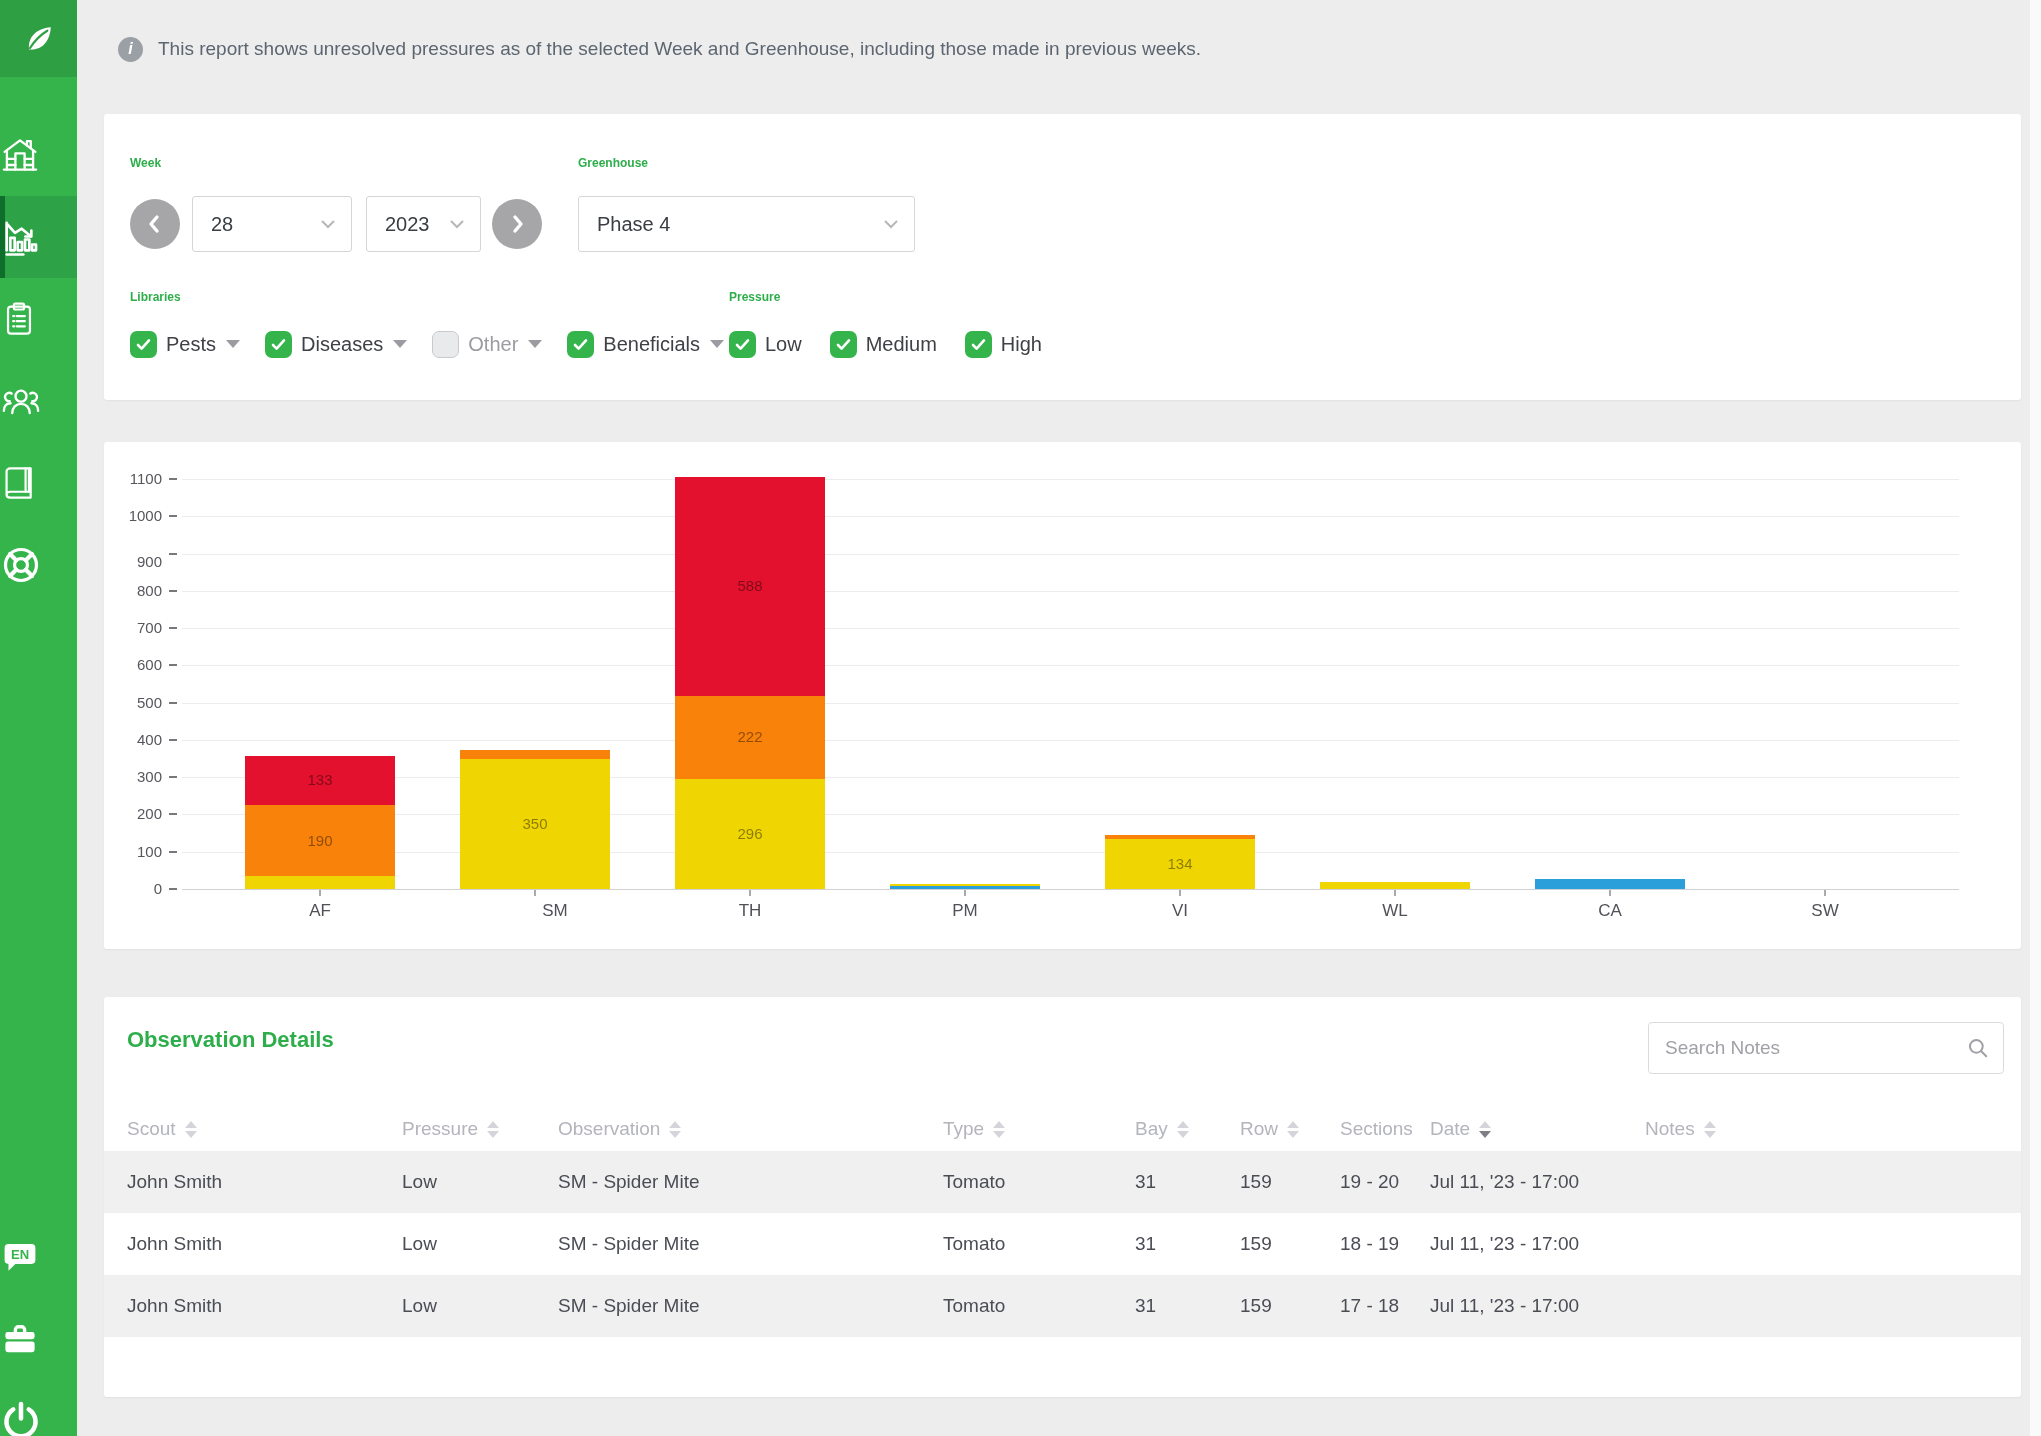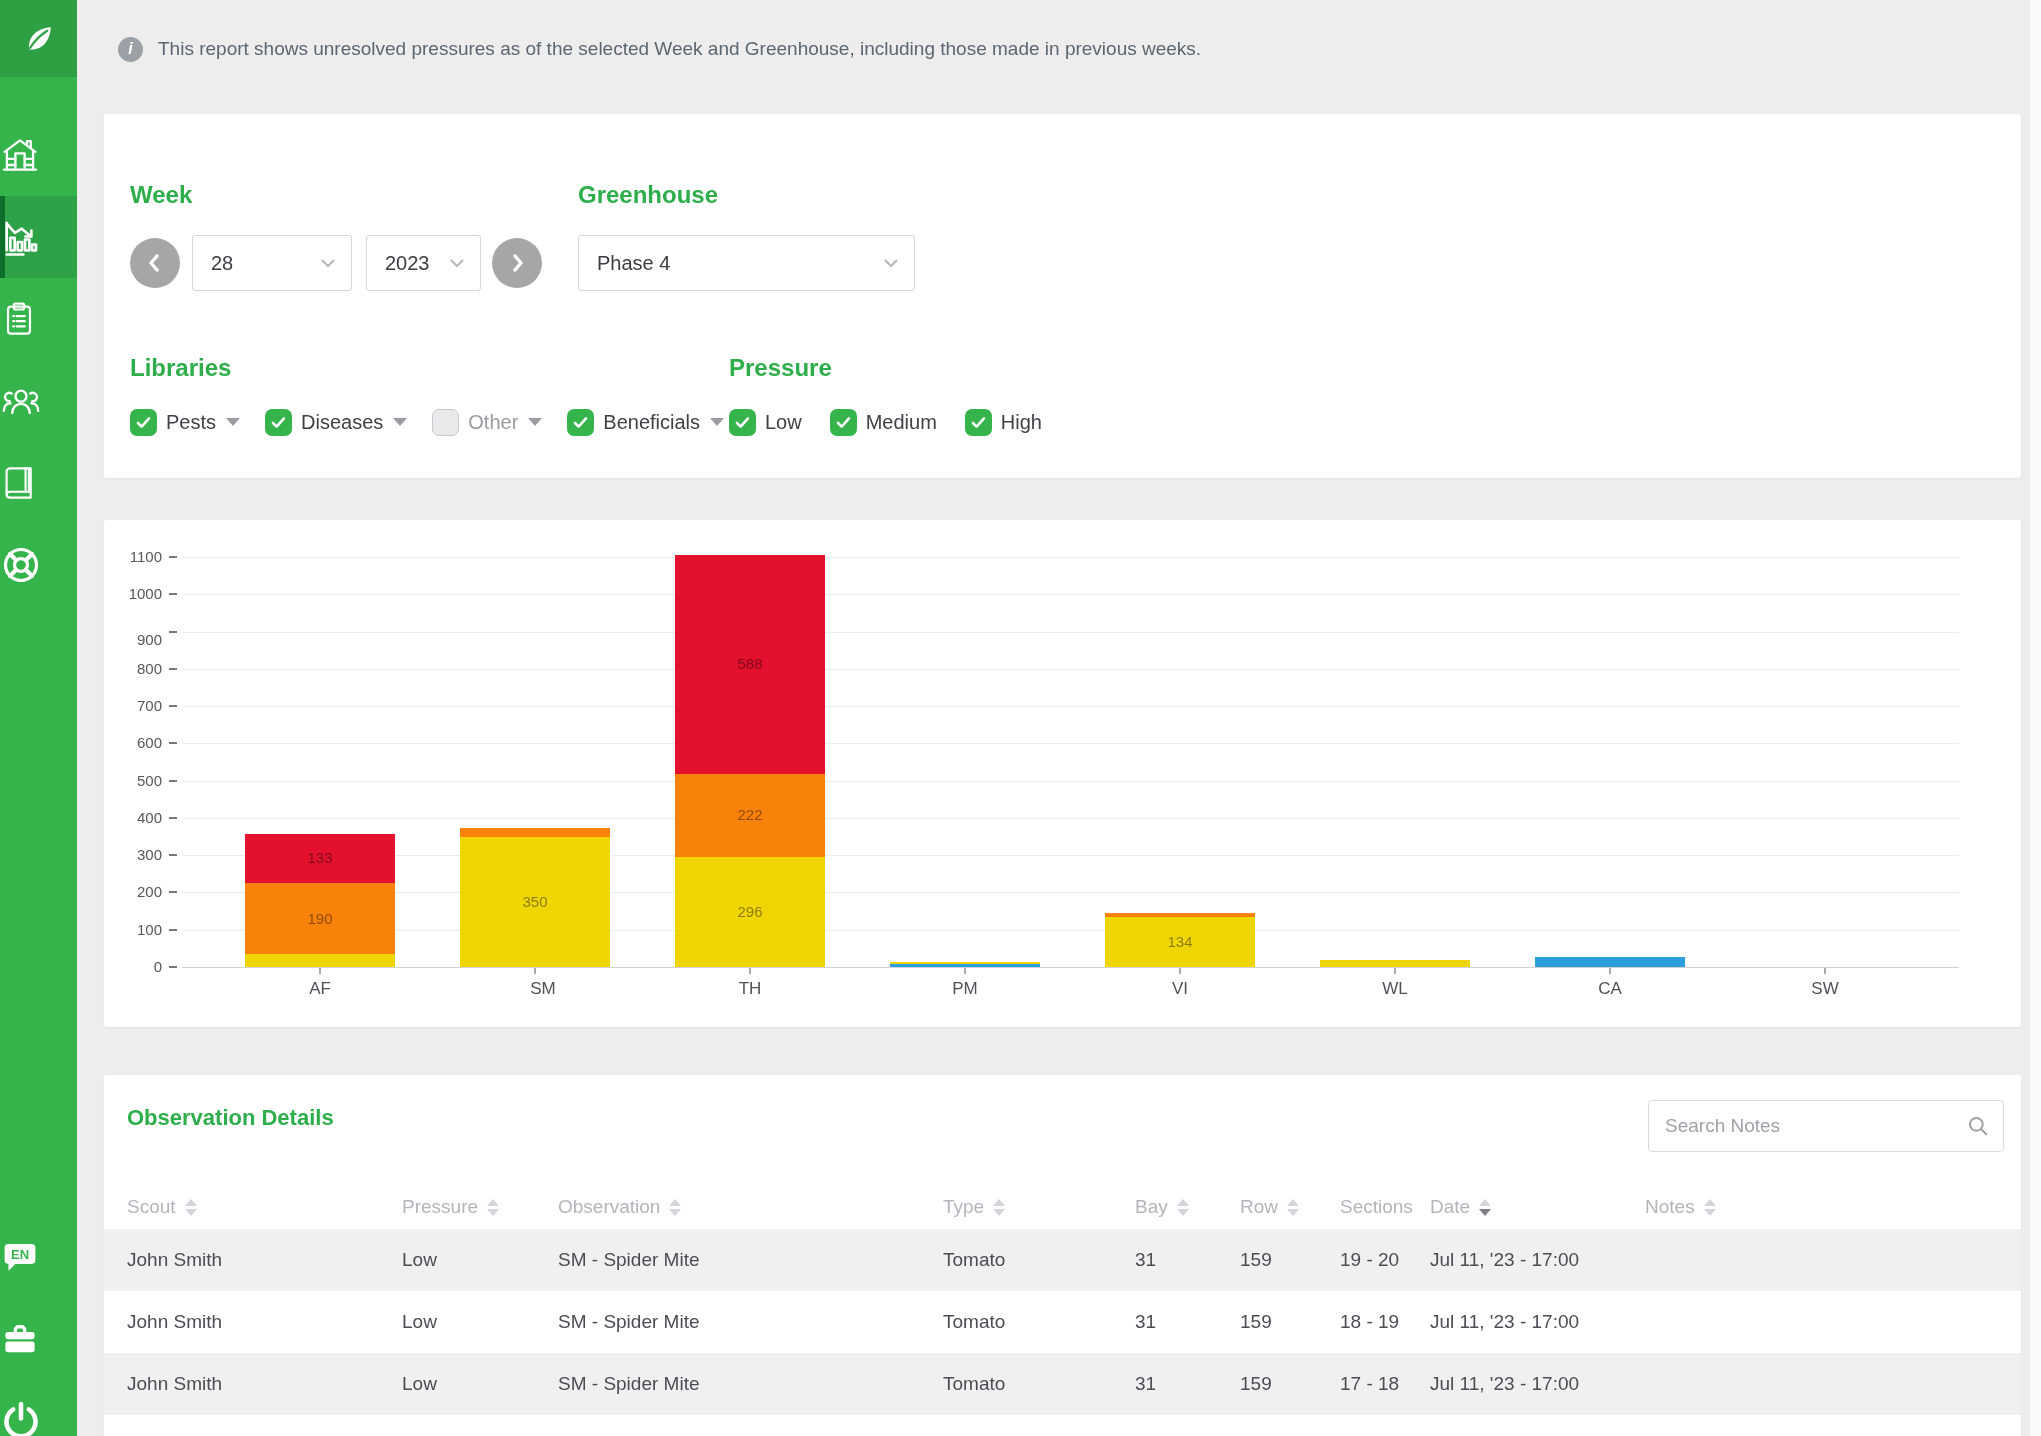--- a/index.html
+++ b/index.html
@@ -40,21 +40,21 @@
     width:25px; height:25px; border-radius:50%; background:#9aa0a6; color:#fff;
     font-size:16px; font-weight:700; font-style:italic;
     display:flex; align-items:center; justify-content:center; flex:0 0 auto;
   }
   .info-text { font-size:19px; color:#5c6670; }
 
   .card { background:#fff; border-radius:3px; box-shadow:0 1px 2px rgba(0,0,0,.05); }
 
   
   .filter-card { padding:42px 26px 42px 26px; }
-  .group-label { color:#2eae4b; font-size:24px; font-weight:700; margin-bottom:26px;margin-top:25px; }
+  .group-label { color:#2eae4b; font-size:12px; font-weight:700; margin-bottom:26px; }
   .filters-top { display:flex; }
   .week-controls { display:flex; align-items:center; }
   .circle-btn {
     width:50px; height:50px; border-radius:50%; background:#a6a6a9; border:none;
     display:flex; align-items:center; justify-content:center; cursor:pointer; flex:0 0 auto;
   }
   .select {
     height:56px; background:#fff; border:1px solid #d6d6d8; border-radius:3px;
     display:flex; align-items:center; justify-content:space-between;
     padding:0 16px 0 18px; font-size:20px; color:#3a3d42; cursor:pointer;
@@ -398,21 +398,21 @@
         <div class="bar-seg" style="left: 141px; top: 363.136px; height: 70.8182px; background: rgb(248, 130, 10);"></div>
         <div class="seg-label" style="left: 141px; top: 389.545px;">190</div>
         <div class="bar-seg" style="left: 141px; top: 313.564px; height: 49.5727px; background: rgb(227, 17, 45);"></div>
         <div class="seg-label" style="left: 141px; top: 329.35px;">133</div>
         <div class="xtick-dash" style="left: 215px;"></div>
         <div class="xtick-label" style="left: 141px;">AF</div>
         <div class="bar-seg" style="left: 356px; top: 316.545px; height: 130.455px; background: rgb(239, 213, 2);"></div>
         <div class="seg-label" style="left: 356px; top: 372.773px;">350</div>
         <div class="bar-seg" style="left: 356px; top: 308.345px; height: 8.2px; background: rgb(248, 130, 10);"></div>
         <div class="xtick-dash" style="left: 430px;"></div>
-        <div class="xtick-label" style="left: 364px;">SM</div>
+        <div class="xtick-label" style="left: 376px;">SM</div>
         <div class="bar-seg" style="left: 571px; top: 336.673px; height: 110.327px; background: rgb(239, 213, 2);"></div>
         <div class="seg-label" style="left: 571px; top: 382.836px;">296</div>
         <div class="bar-seg" style="left: 571px; top: 253.927px; height: 82.7455px; background: rgb(248, 130, 10);"></div>
         <div class="seg-label" style="left: 571px; top: 286.3px;">222</div>
         <div class="bar-seg" style="left: 571px; top: 34.7636px; height: 219.164px; background: rgb(227, 17, 45);"></div>
         <div class="seg-label" style="left: 571px; top: 135.345px;">588</div>
         <div class="xtick-dash" style="left: 645px;"></div>
         <div class="xtick-label" style="left: 571px;">TH</div>
         <div class="bar-seg" style="left: 786px; top: 444.018px; height: 2.98182px; background: rgb(43, 159, 217);"></div>
         <div class="bar-seg" style="left: 786px; top: 441.782px; height: 2.23636px; background: rgb(239, 213, 2);"></div>

